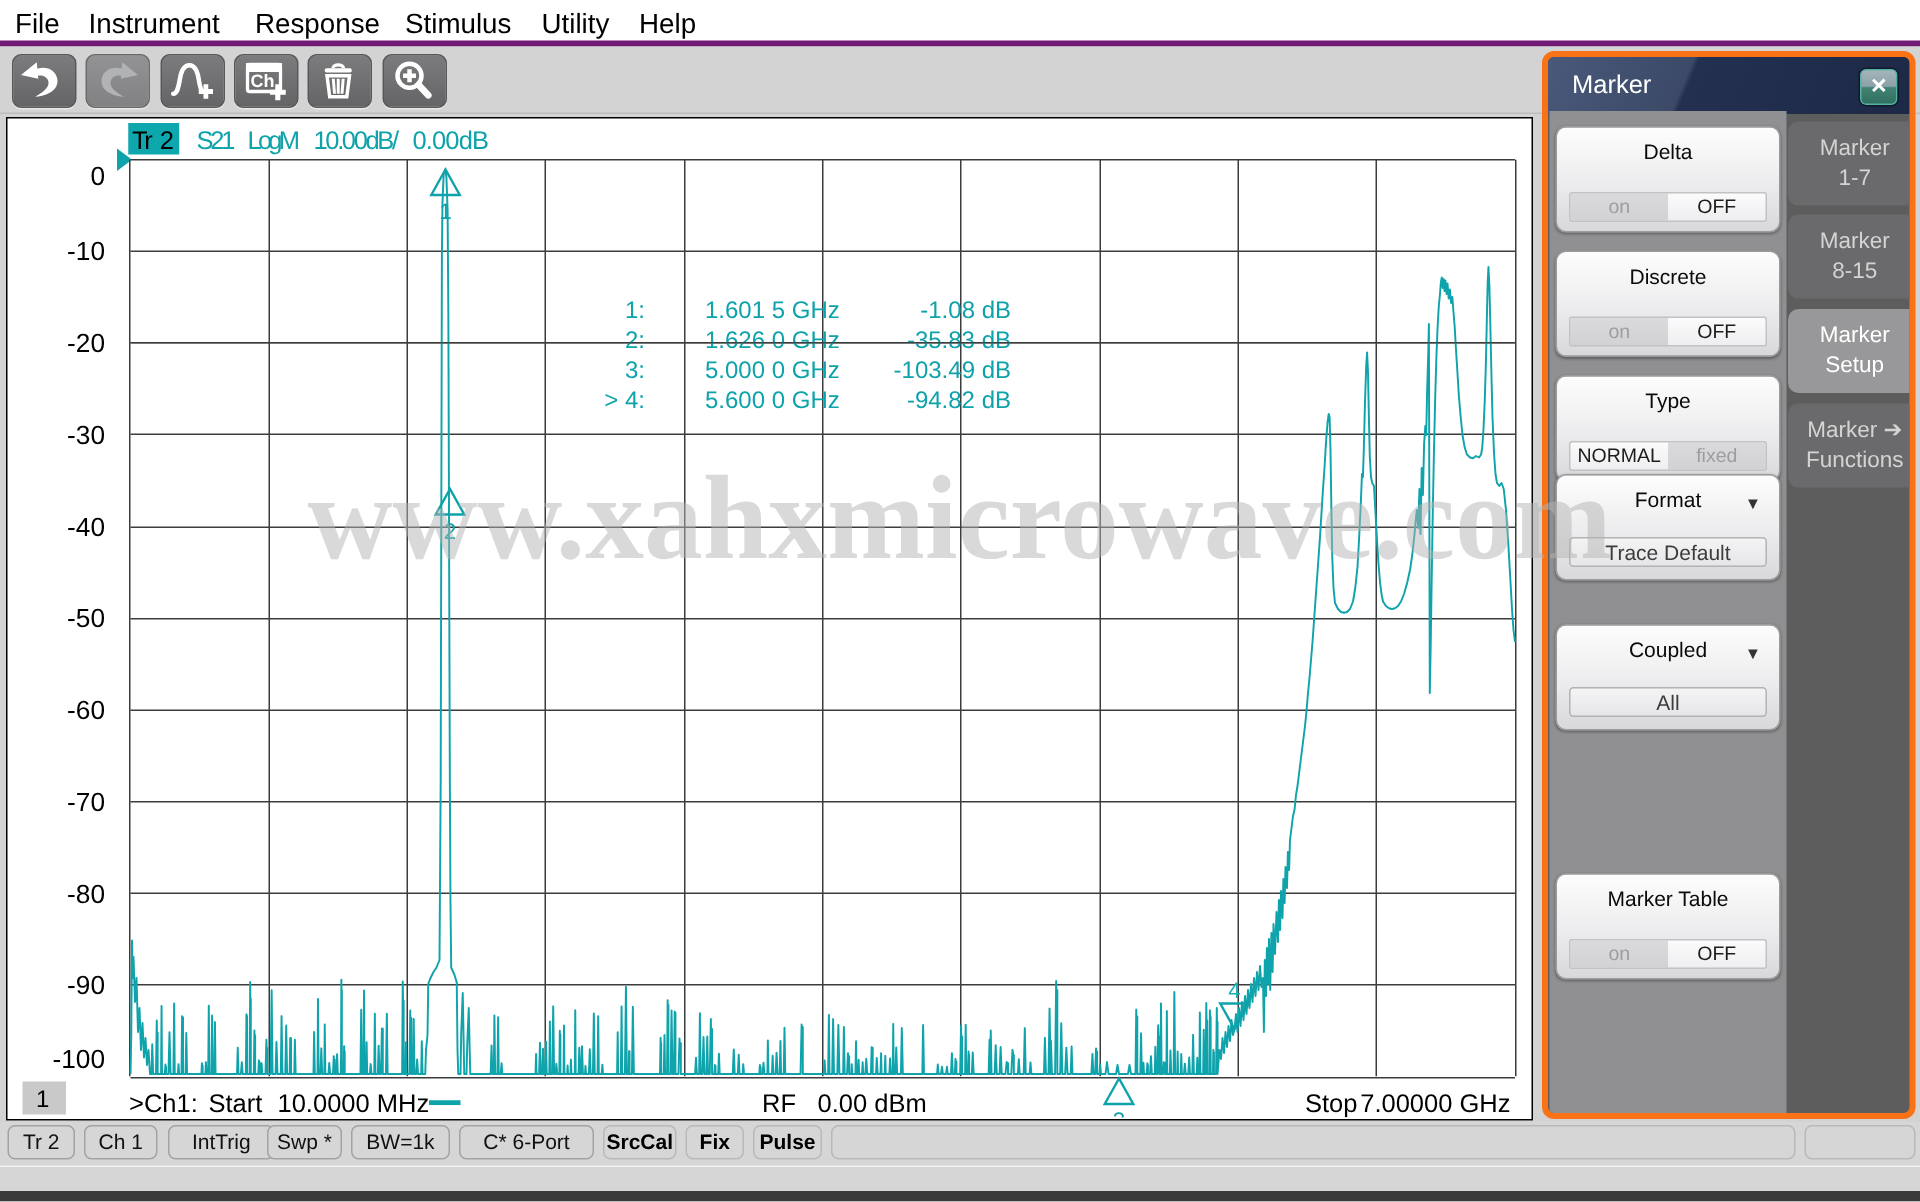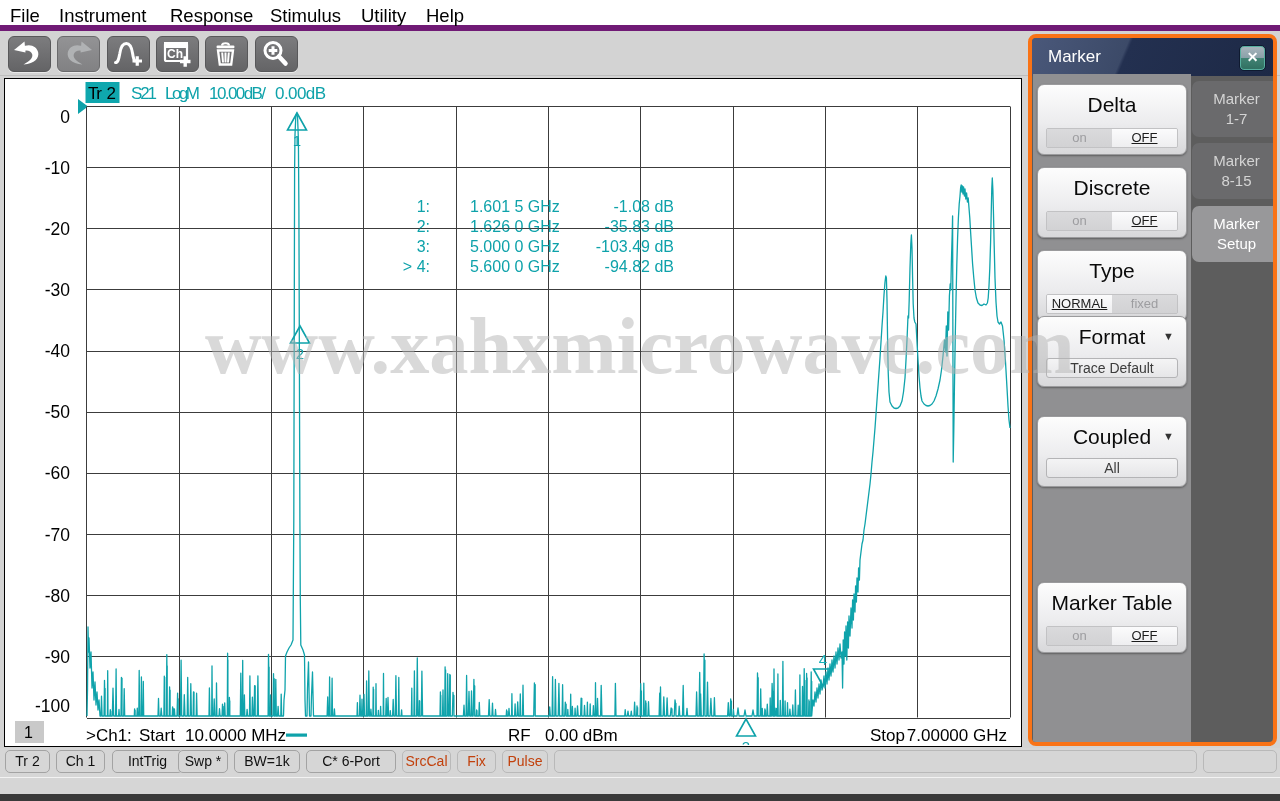--- a/index.html
+++ b/index.html
@@ -1,19 +1,19 @@
 <!DOCTYPE html>
 <html><head><meta charset="utf-8">
 <style>
   html,body{margin:0;padding:0;}
   body{width:1280px;height:801px;position:relative;overflow:hidden;
        font-family:"Liberation Sans",sans-serif;background:#d3d3d3;}
   .abs{position:absolute;}
   
-  #menubar{left:0;top:0;width:1280px;height:31px;background:#ffffff;border-bottom:6px solid #701a75;box-sizing:border-box;}
+  #menubar{left:0;top:0;width:1280px;height:31px;background:#ffffff;border-bottom:4px solid #701a75;box-sizing:border-box;}
   #menubar span{position:absolute;top:5px;font-size:18.5px;color:#000;}
   
   #toolbar{left:0;top:31px;width:1280px;height:44px;background:#d3d3d3;
            border-bottom:1px solid #bdbdbd;}
   .tbtn{position:absolute;top:5px;width:41px;height:34px;border-radius:6px;
         background:linear-gradient(#7c7c7e,#646466);
         border:1px solid #58585a;box-shadow:0 1px 0 rgba(255,255,255,.5);}
   
   #plot{left:4px;top:78px;width:1018px;height:669px;background:#fff;
         border:1.5px solid #000;box-sizing:border-box;}
@@ -26,42 +26,42 @@
   #panelhead .t{position:absolute;left:16px;top:9px;color:#fff;font-size:17px;}
   #closebtn{position:absolute;right:7px;top:7px;width:25px;height:24px;border-radius:5px;
      background:linear-gradient(#a9b6bd 0%,#8ba1a9 48%,#418273 52%,#2f6f60 100%);
      border:1px solid #0f1a30;box-shadow:inset 0 0 0 1px #57b0a0;
      color:#fff;font-size:14px;font-weight:bold;text-align:center;line-height:22px;}
   #pbody{position:absolute;left:1px;top:36px;width:158px;height:674px;background:#909092;}
   .pbtn{position:absolute;left:4px;width:150px;height:71px;border-radius:7px;
         background:linear-gradient(#fdfdfd 0%,#ececee 55%,#d8d8da 100%);
         border:1px solid #9b9b9d;box-sizing:border-box;
         box-shadow:0 1px 2px rgba(0,0,0,.35);}
-  .pbtn .lbl{position:absolute;width:100%;text-align:center;font-size:21px;color:#0a0a0a;}
+  .pbtn .lbl{position:absolute;width:100%;text-align:center;font-size:14px;color:#0a0a0a;}
   .tog{position:absolute;left:8px;width:132px;height:20px;border:1px solid #c2c2c4;
        border-radius:2px;display:flex;box-sizing:border-box;overflow:hidden;}
   .tog div{flex:1;text-align:center;line-height:18px;font-size:13px;}
-  .tsel{background:linear-gradient(#fbfbfc,#eeeef0);color:#1c1c1c;text-decoration:underline;}
+  .tsel{background:linear-gradient(#fbfbfc,#eeeef0);color:#1c1c1c;}
   .tuns{background:linear-gradient(#dadadc,#d2d2d4);color:#9d9da0;}
   .sub{position:absolute;left:8px;width:132px;height:20px;border:1px solid #b4b4b6;
        border-radius:3px;background:linear-gradient(#f4f4f5,#e6e6e8);
        text-align:center;line-height:19px;font-size:14px;color:#3c3c3c;
        box-sizing:border-box;}
   .arr{position:absolute;right:12px;font-size:11px;color:#333;}
   
   .ptab{position:absolute;left:160px;width:89px;height:56px;border-radius:7px 0 0 7px;
         background:#6a6a6c;color:#d4d4d4;font-size:15px;text-align:center;
         display:flex;align-items:center;justify-content:center;line-height:20px;}
   .ptabact{background:#98989a;color:#ffffff;}
   
   #tabbar{left:0;top:748px;width:1280px;height:29px;background:#d6d6d6;}
   .btab{position:absolute;top:2px;height:23px;border:1px solid #a3a3a3;
         border-radius:5px;box-sizing:border-box;font-size:14px;color:#111;
         text-align:center;background:#d6d6d6;}
-  .btab.dis{color:#c2410c;border-color:#b9b9b9;}
+  .btab.dis{color:#000000;border-color:#b9b9b9;font-weight:bold;}
   #strip2{left:0;top:777px;width:1280px;height:17px;background:#d6d6d6;
           border-top:1px solid #f2f2f2;box-shadow:inset 0 -1px 0 #bcbcbc;}
   #strip3{left:0;top:794px;width:1280px;height:7px;background:#3a3a3a;}
   
   #wm{left:205px;top:301px;width:900px;color:rgba(179,179,179,0.5);
       font-family:"Liberation Serif",serif;font-weight:bold;font-size:80px;
       letter-spacing:0px;z-index:50;transform:scaleX(0.98);transform-origin:left;}
 </style></head><body>
 <div id="menubar" class="abs">
  <span style="left:10px">File</span>
@@ -227,20 +227,21 @@
         <div class="lbl" style="top:8px">Marker Table</div>
         <div class="tog" style="top:43px">
           <div class="tuns">on</div>
           <div class="tsel">OFF</div>
         </div>
       </div>
     </div>
  <div class="ptab" style="top:43px">Marker<br>1-7</div>
 <div class="ptab" style="top:105px">Marker<br>8-15</div>
 <div class="ptab ptabact" style="top:168px">Marker<br>Setup</div>
+<div class="ptab" style="top:231px">Marker ➔<br>Functions</div>
 </div>
 <div id="tabbar" class="abs">
     <div class="btab" style="left:5px;width:45px;line-height:21px">Tr 2</div>
 <div class="btab" style="left:56px;width:49px;line-height:21px">Ch 1</div>
 <div class="btab" style="left:112px;width:71px;line-height:21px">IntTrig</div>
 <div class="btab" style="left:178px;width:50px;line-height:21px">Swp *</div>
 <div class="btab" style="left:234px;width:66px;line-height:21px">BW=1k</div>
 <div class="btab" style="left:306px;width:90px;line-height:21px">C* 6-Port</div>
 <div class="btab dis" style="left:402px;width:49px;line-height:21px">SrcCal</div>
 <div class="btab dis" style="left:457px;width:39px;line-height:21px">Fix</div>

